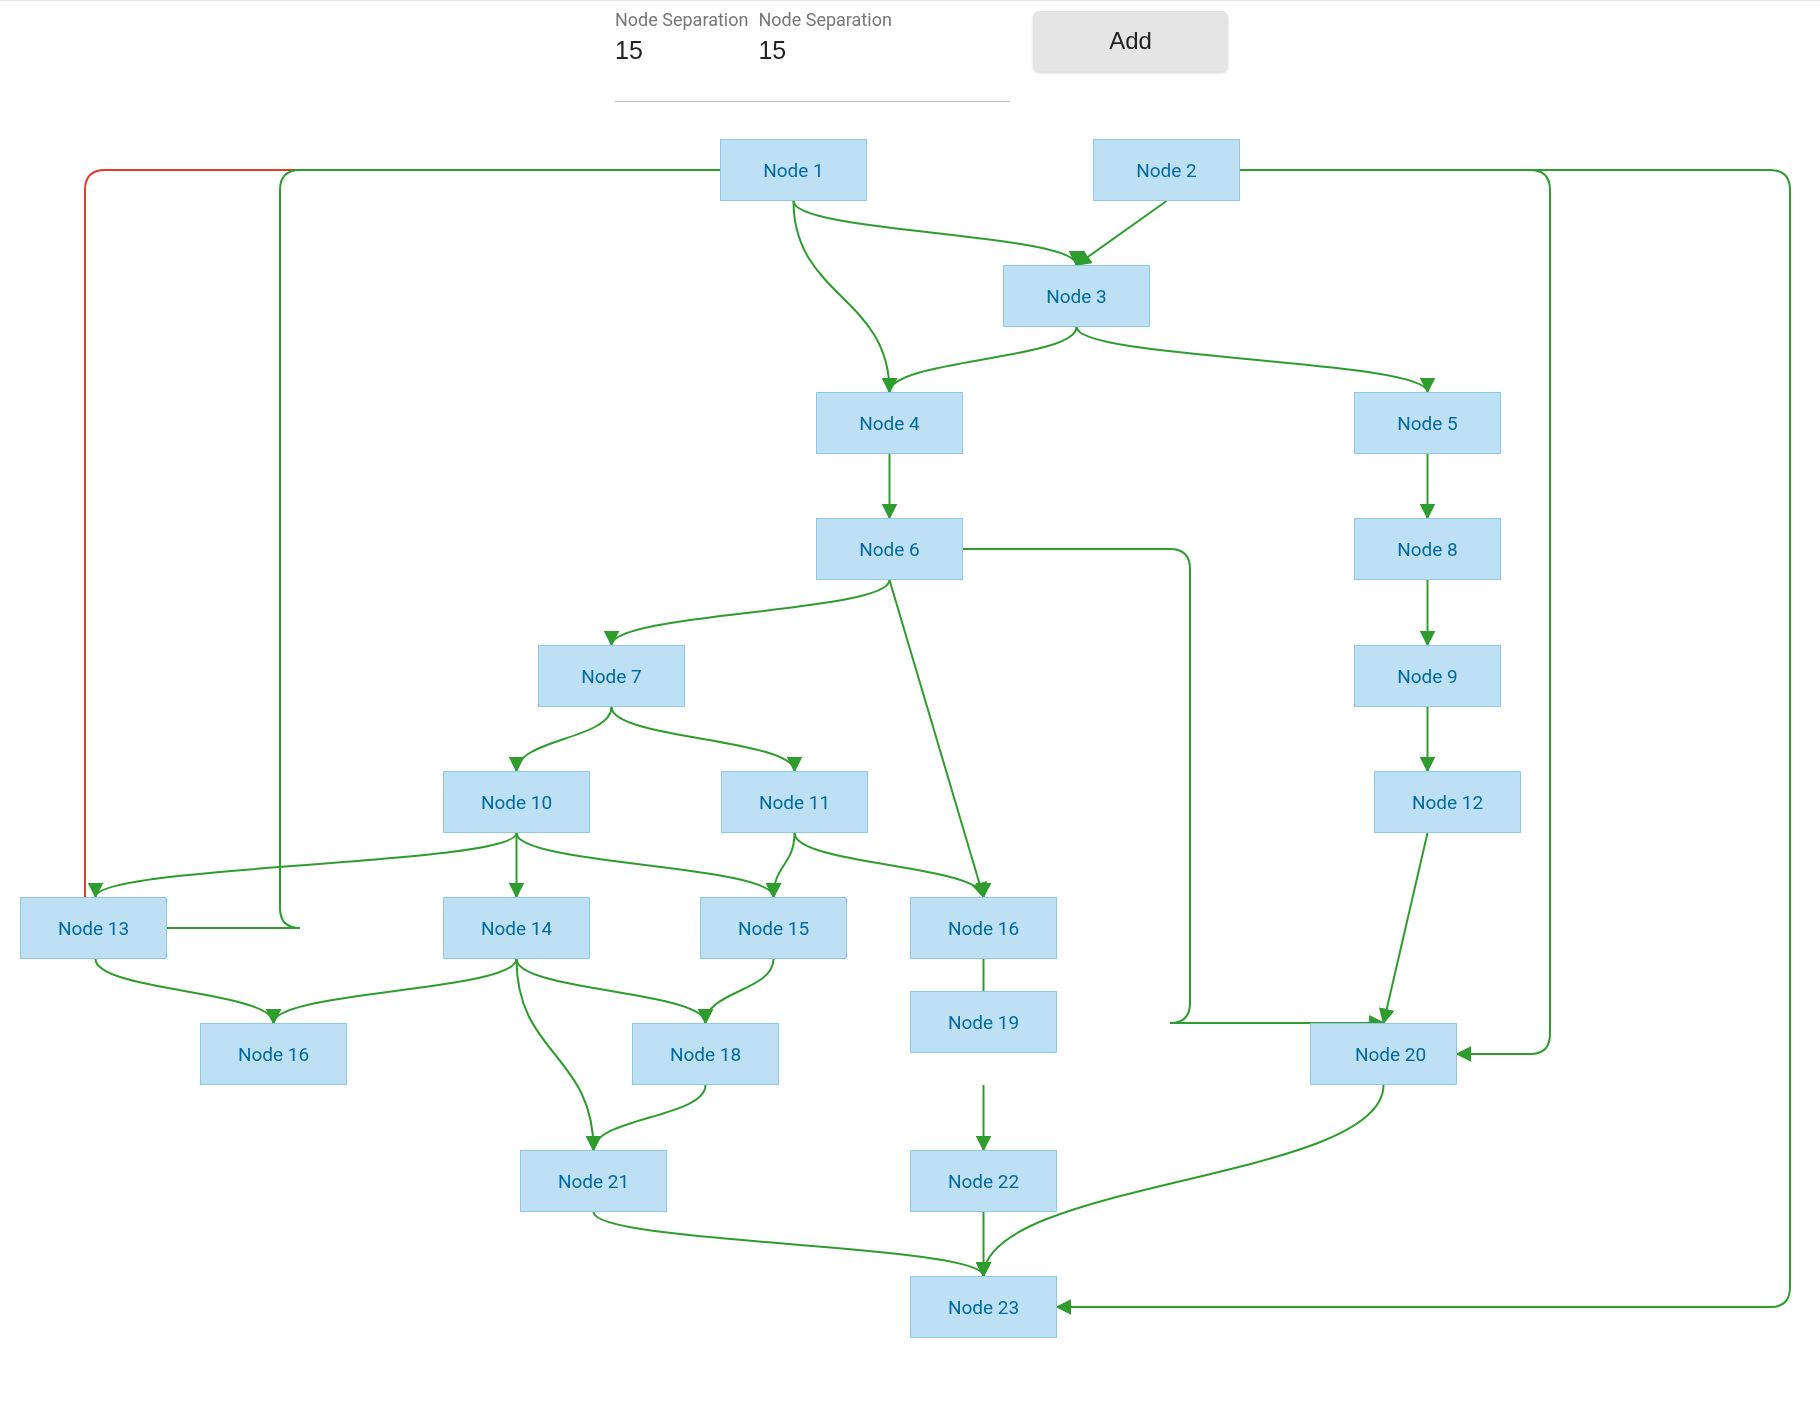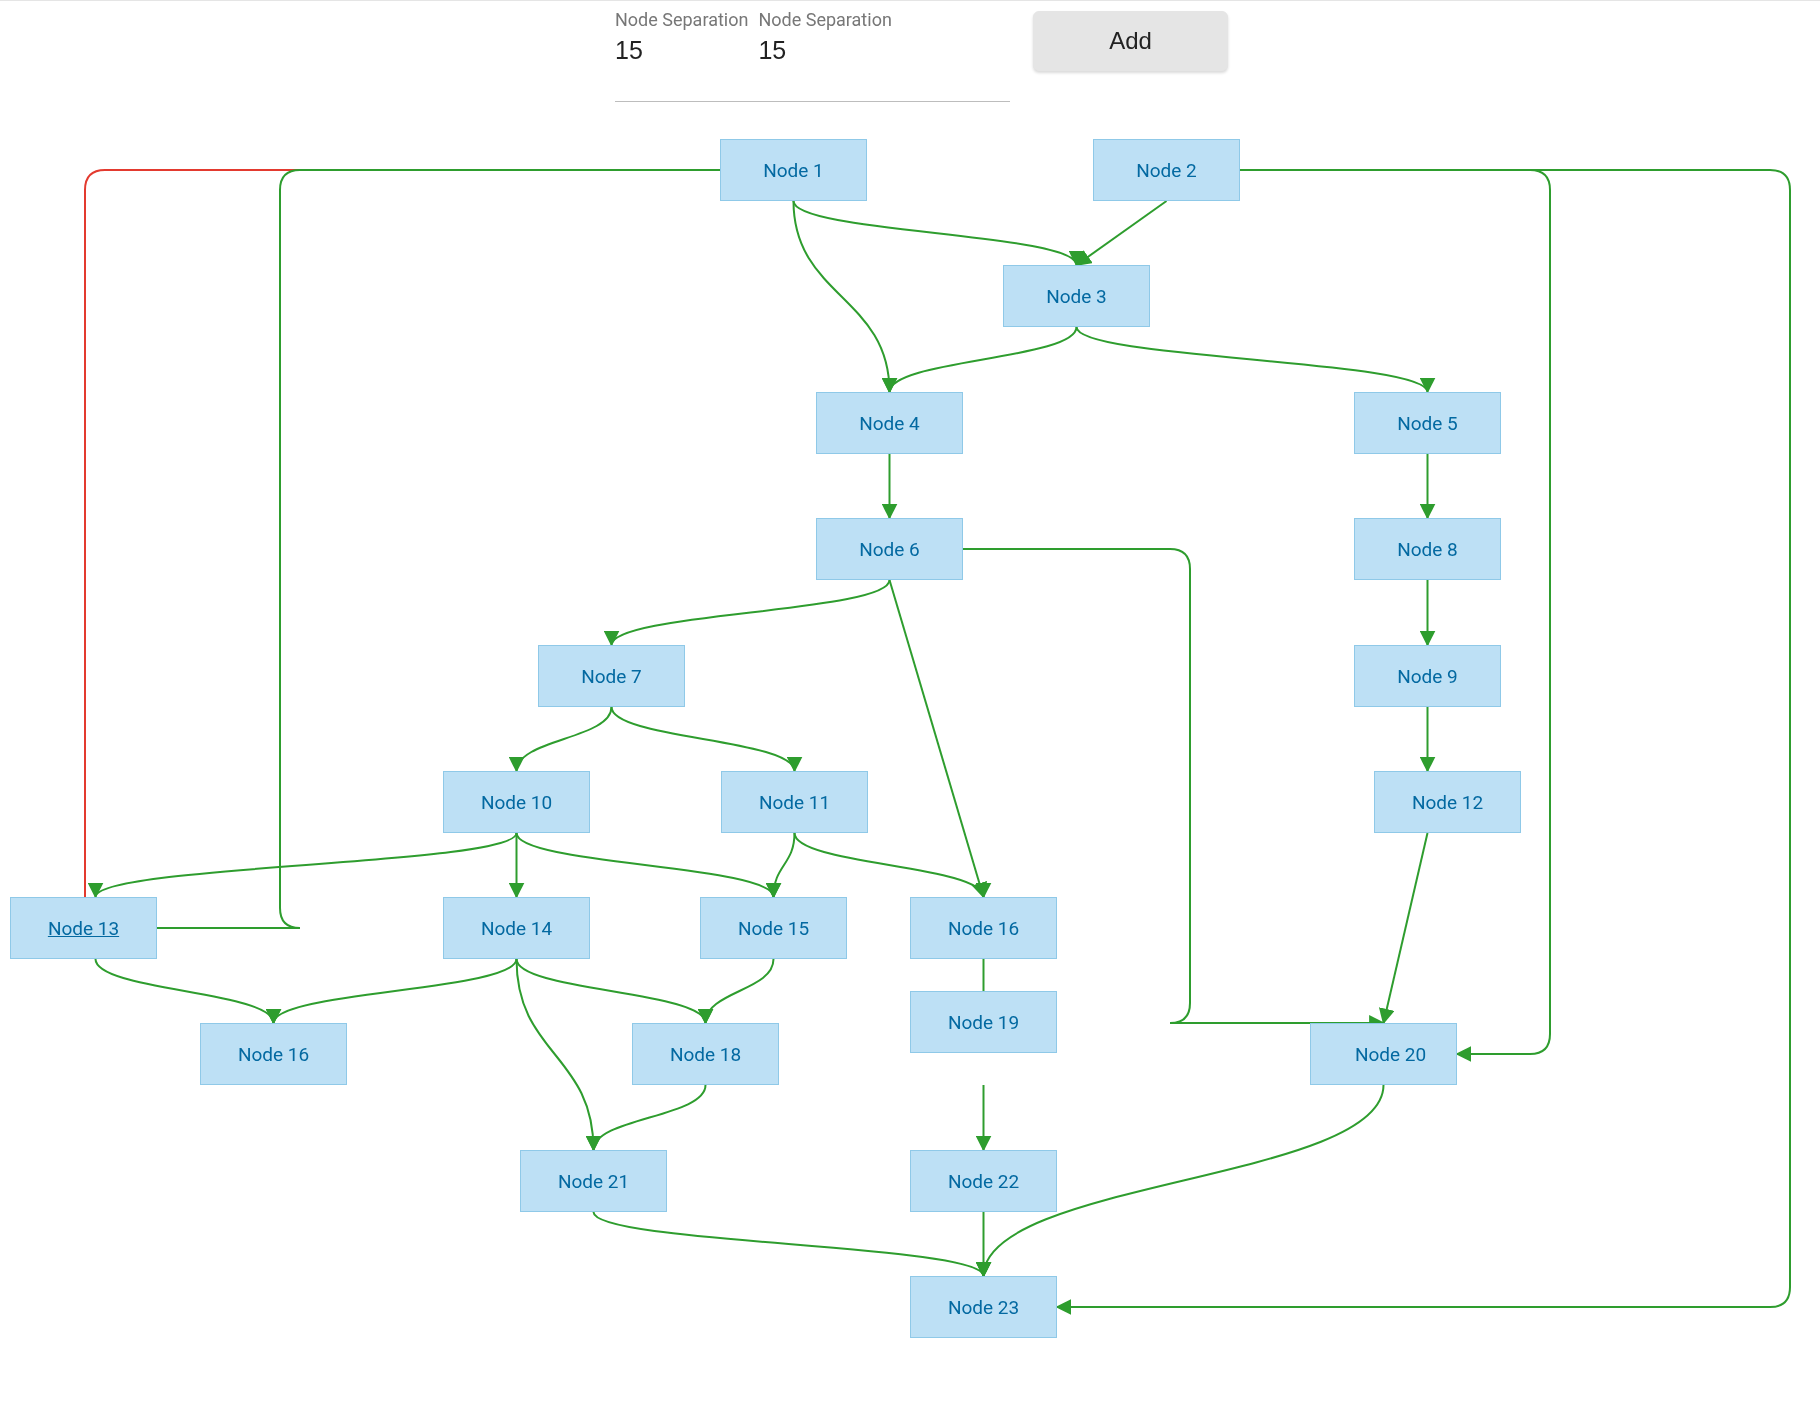--- a/index.html
+++ b/index.html
@@ -87,21 +87,21 @@
       <div class="node" style="left: 1003px; top: 264px;">Node 3</div>
       <div class="node" style="left: 816px; top: 391px;">Node 4</div>
       <div class="node" style="left: 1354px; top: 391px;">Node 5</div>
       <div class="node" style="left: 816px; top: 517px;">Node 6</div>
       <div class="node" style="left: 538px; top: 644px;">Node 7</div>
       <div class="node" style="left: 1354px; top: 517px;">Node 8</div>
       <div class="node" style="left: 1354px; top: 644px;">Node 9</div>
       <div class="node" style="left: 443px; top: 770px;">Node 10</div>
       <div class="node" style="left: 721px; top: 770px;">Node 11</div>
       <div class="node" style="left: 1354px; top: 770px; margin-left: 20px;">Node 12</div>
-      <div class="node" style="left: 10px; top: 896px; text-decoration: underline;">Node 13</div>
+      <div class="node" style="left: 20px; top: 896px;">Node 13</div>
       <div class="node" style="left: 443px; top: 896px;">Node 14</div>
       <div class="node" style="left: 700px; top: 896px;">Node 15</div>
       <div class="node" style="left: 910px; top: 896px;">Node 16</div>
       <div class="node" style="left: 200px; top: 1022px;">Node 16</div>
       <div class="node" style="left: 632px; top: 1022px;">Node 18</div>
       <div class="node" style="left: 910px; top: 990px; text-align: center;">Node 19</div>
       <div class="node" style="left: 1310px; top: 1022px; padding-left: 14px;">Node 20</div>
       <div class="node" style="left: 520px; top: 1149px;">Node 21</div>
       <div class="node" style="left: 910px; top: 1149px;">Node 22</div>
       <div class="node" style="left: 910px; top: 1275px;">Node 23</div>

